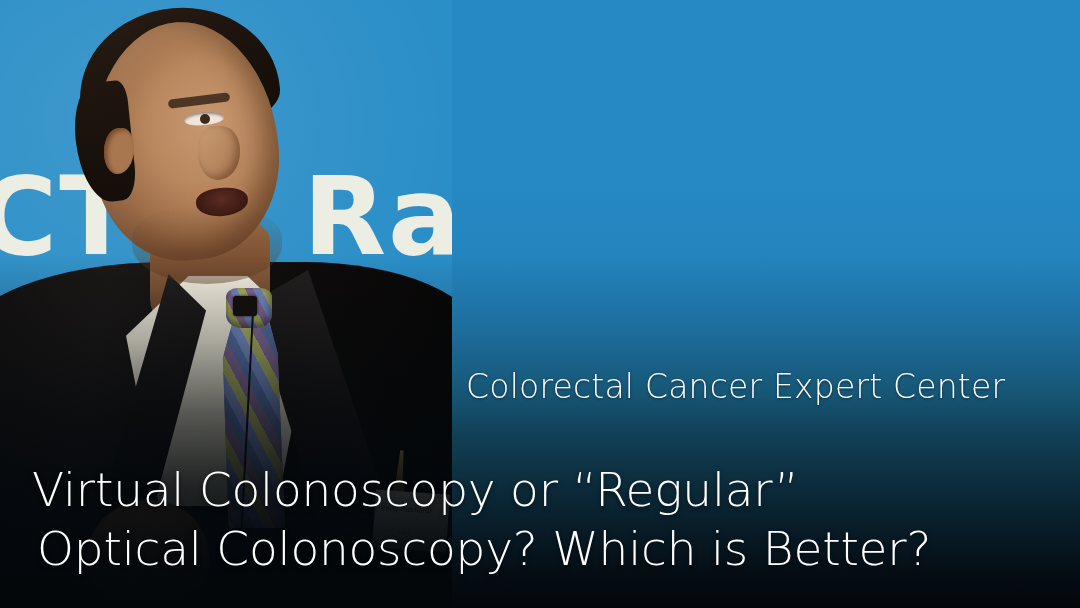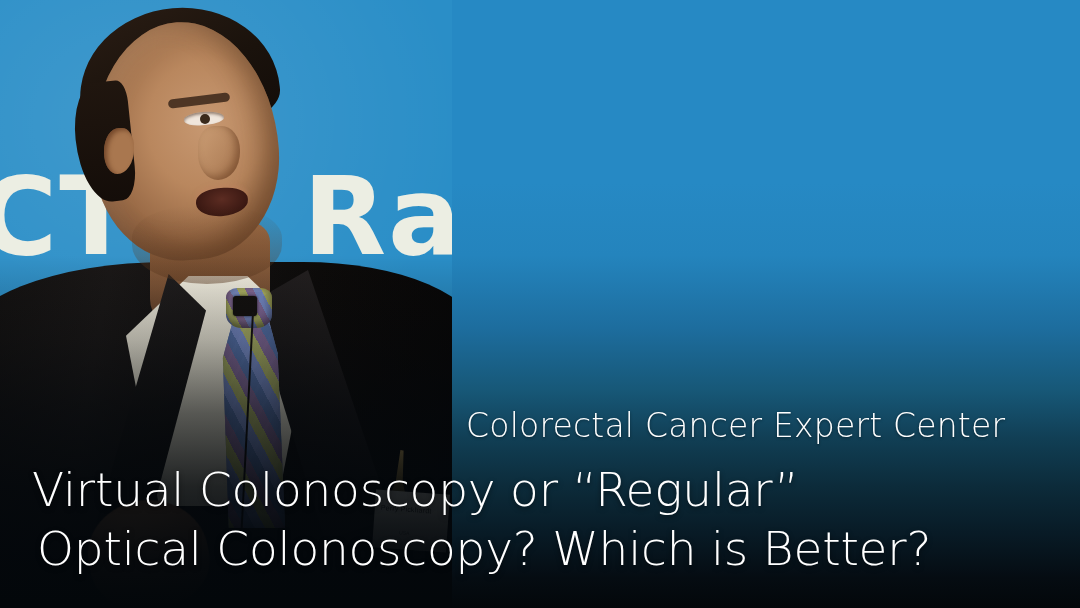--- a/index.html
+++ b/index.html
@@ -378,21 +378,20 @@
     top: 367px;
     width: 600px;
     color: #ffffff;
     font-family: "DejaVu Sans", sans-serif;
     font-weight: 300;
     font-size: 33px;
     line-height: 40px;
     letter-spacing: 0.2px;
     white-space: nowrap;
     text-shadow: 0 1px 3px rgba(0,0,0,0.45);
-    margin-top: 39px;
   }
   .title {
     position: absolute;
     left: 16px;
     top: 460px;
     width: 1056px;
     color: #ffffff;
     font-family: "DejaVu Sans", sans-serif;
     font-weight: 300;
     font-size: 47px;

